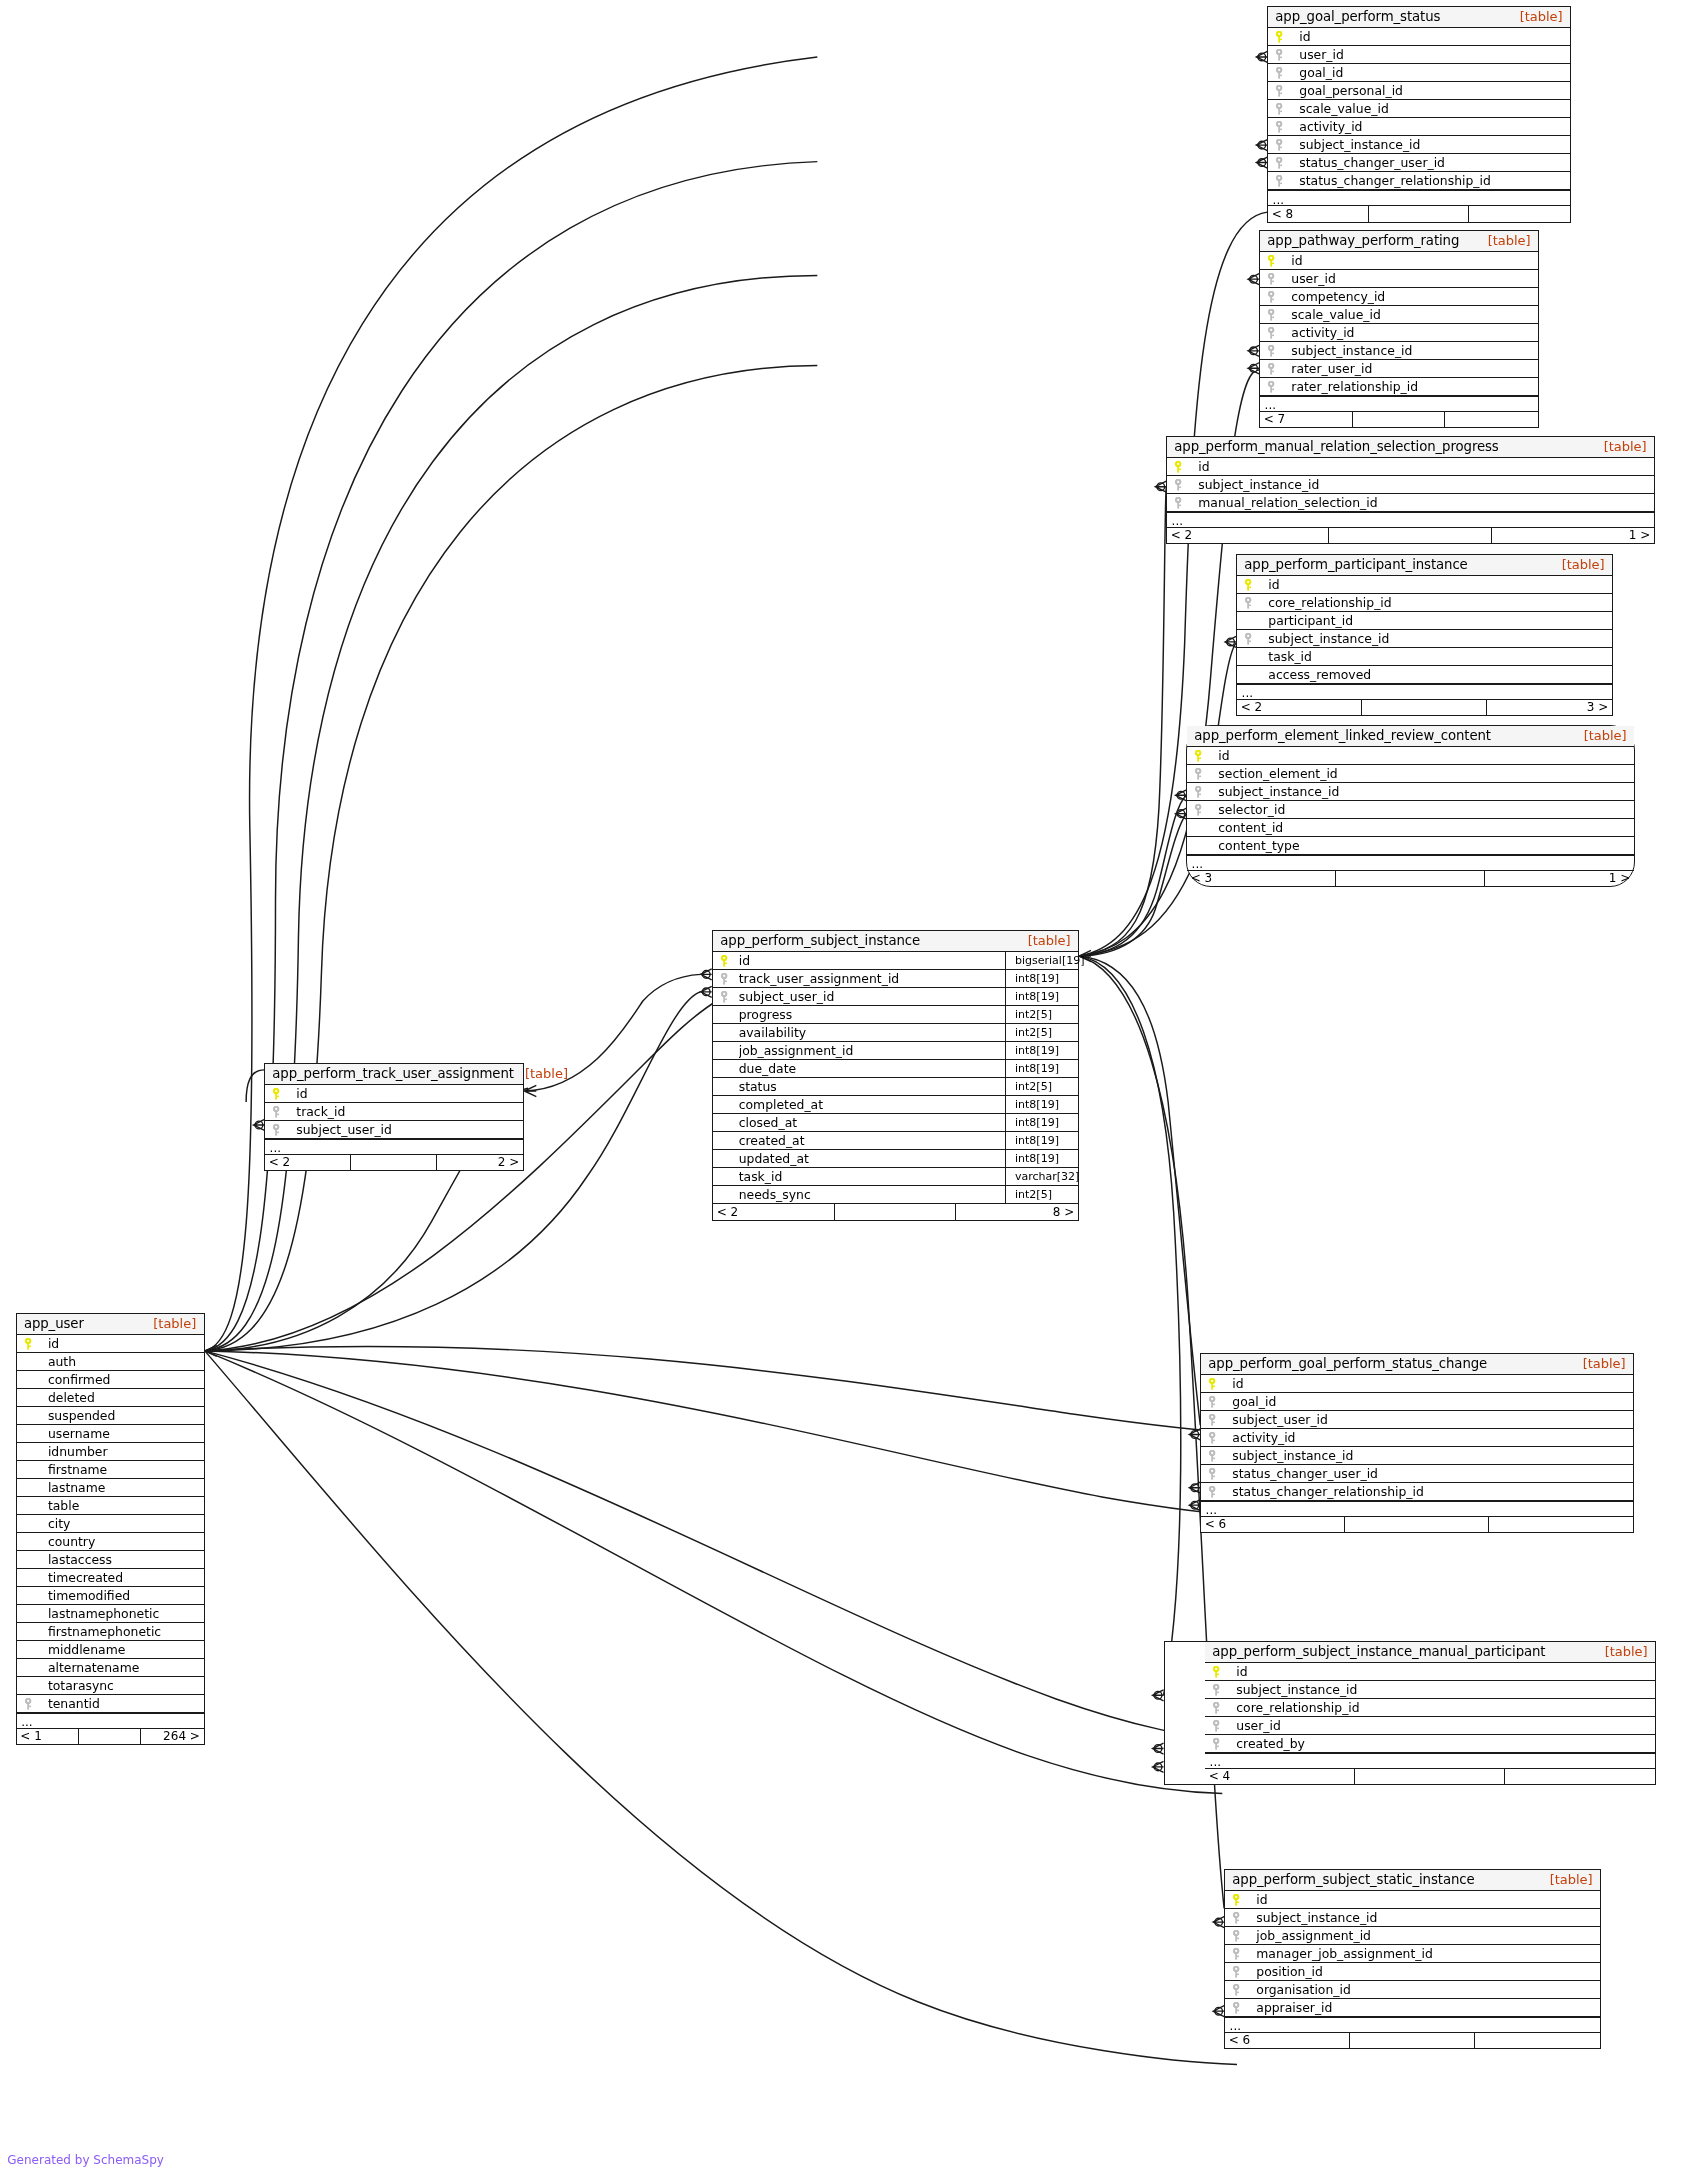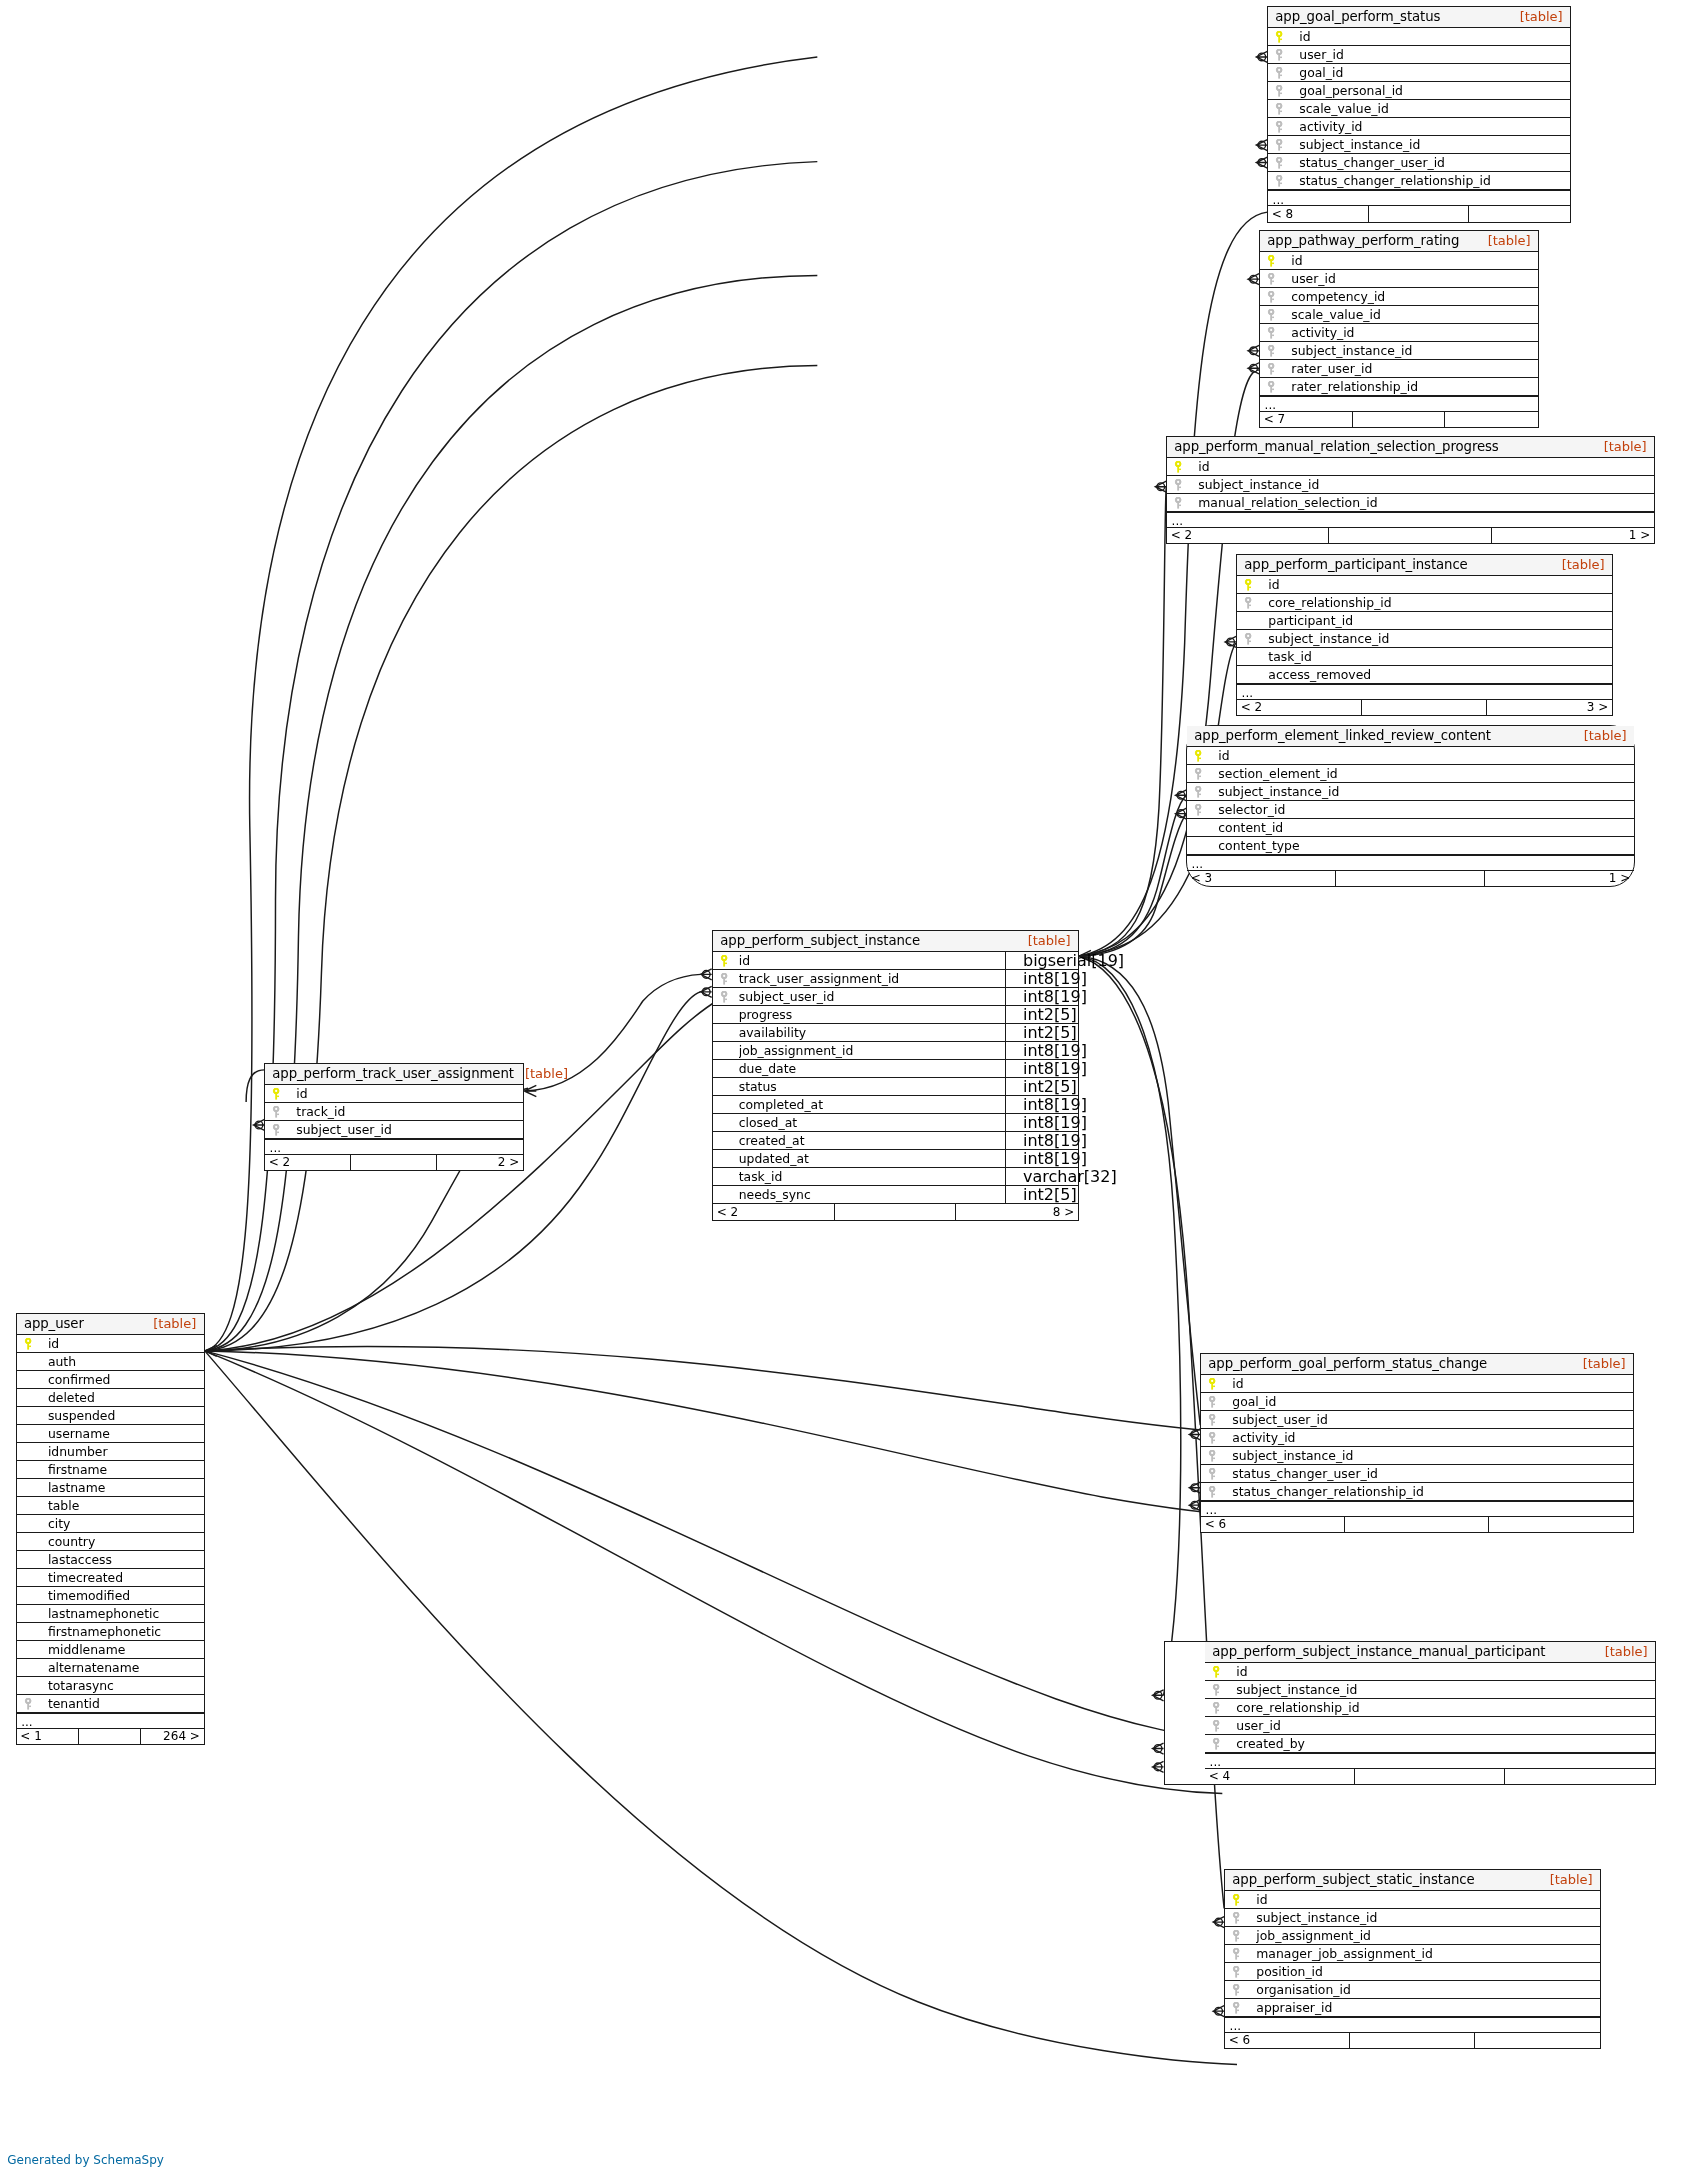--- a/index.html
+++ b/index.html
@@ -76,24 +76,24 @@
     padding-left: 1.8px;
   }
   .key-slot.wide { width: 24px; min-width: 24px; }
   .col-name {
     flex: 1;
     font-size: 12.4px;
     color: #000000;
     overflow: hidden;
   }
   .col-type {
-    font-size: 16px;
+    font-size: 11px;
     color: #000000;
     border-left: 0.9px solid #1a1a1a;
-    padding-left: 17px;
+    padding-left: 9px;
     width: 73px;
     min-width: 73px;
     box-sizing: border-box;
     height: 100%;
     display: flex;
     align-items: center;
   }
   .ellipsis-row {
     display: flex;
     align-items: flex-end;
@@ -121,21 +121,21 @@
     padding: 0 3.7px;
     overflow: hidden;
   }
   .footer-cell:last-child { border-right: none; }
   .footer-cell.right { justify-content: flex-end; }
   .credits {
     position: absolute;
     left: 7.3px;
     top: 2153px;
     font-size: 12px;
-    color: #0369a1;
+    color: #8b5cf6;
   }
   svg.keyicon { display: block; }
 </style>
 </head>
 <body>
 
 <div id="canvas">
 
   <svg id="edges" viewBox="0 0 1837 2376" xmlns="http://www.w3.org/2000/svg">
     <g fill="none" stroke="#1a1a1a" stroke-width="1.6">

